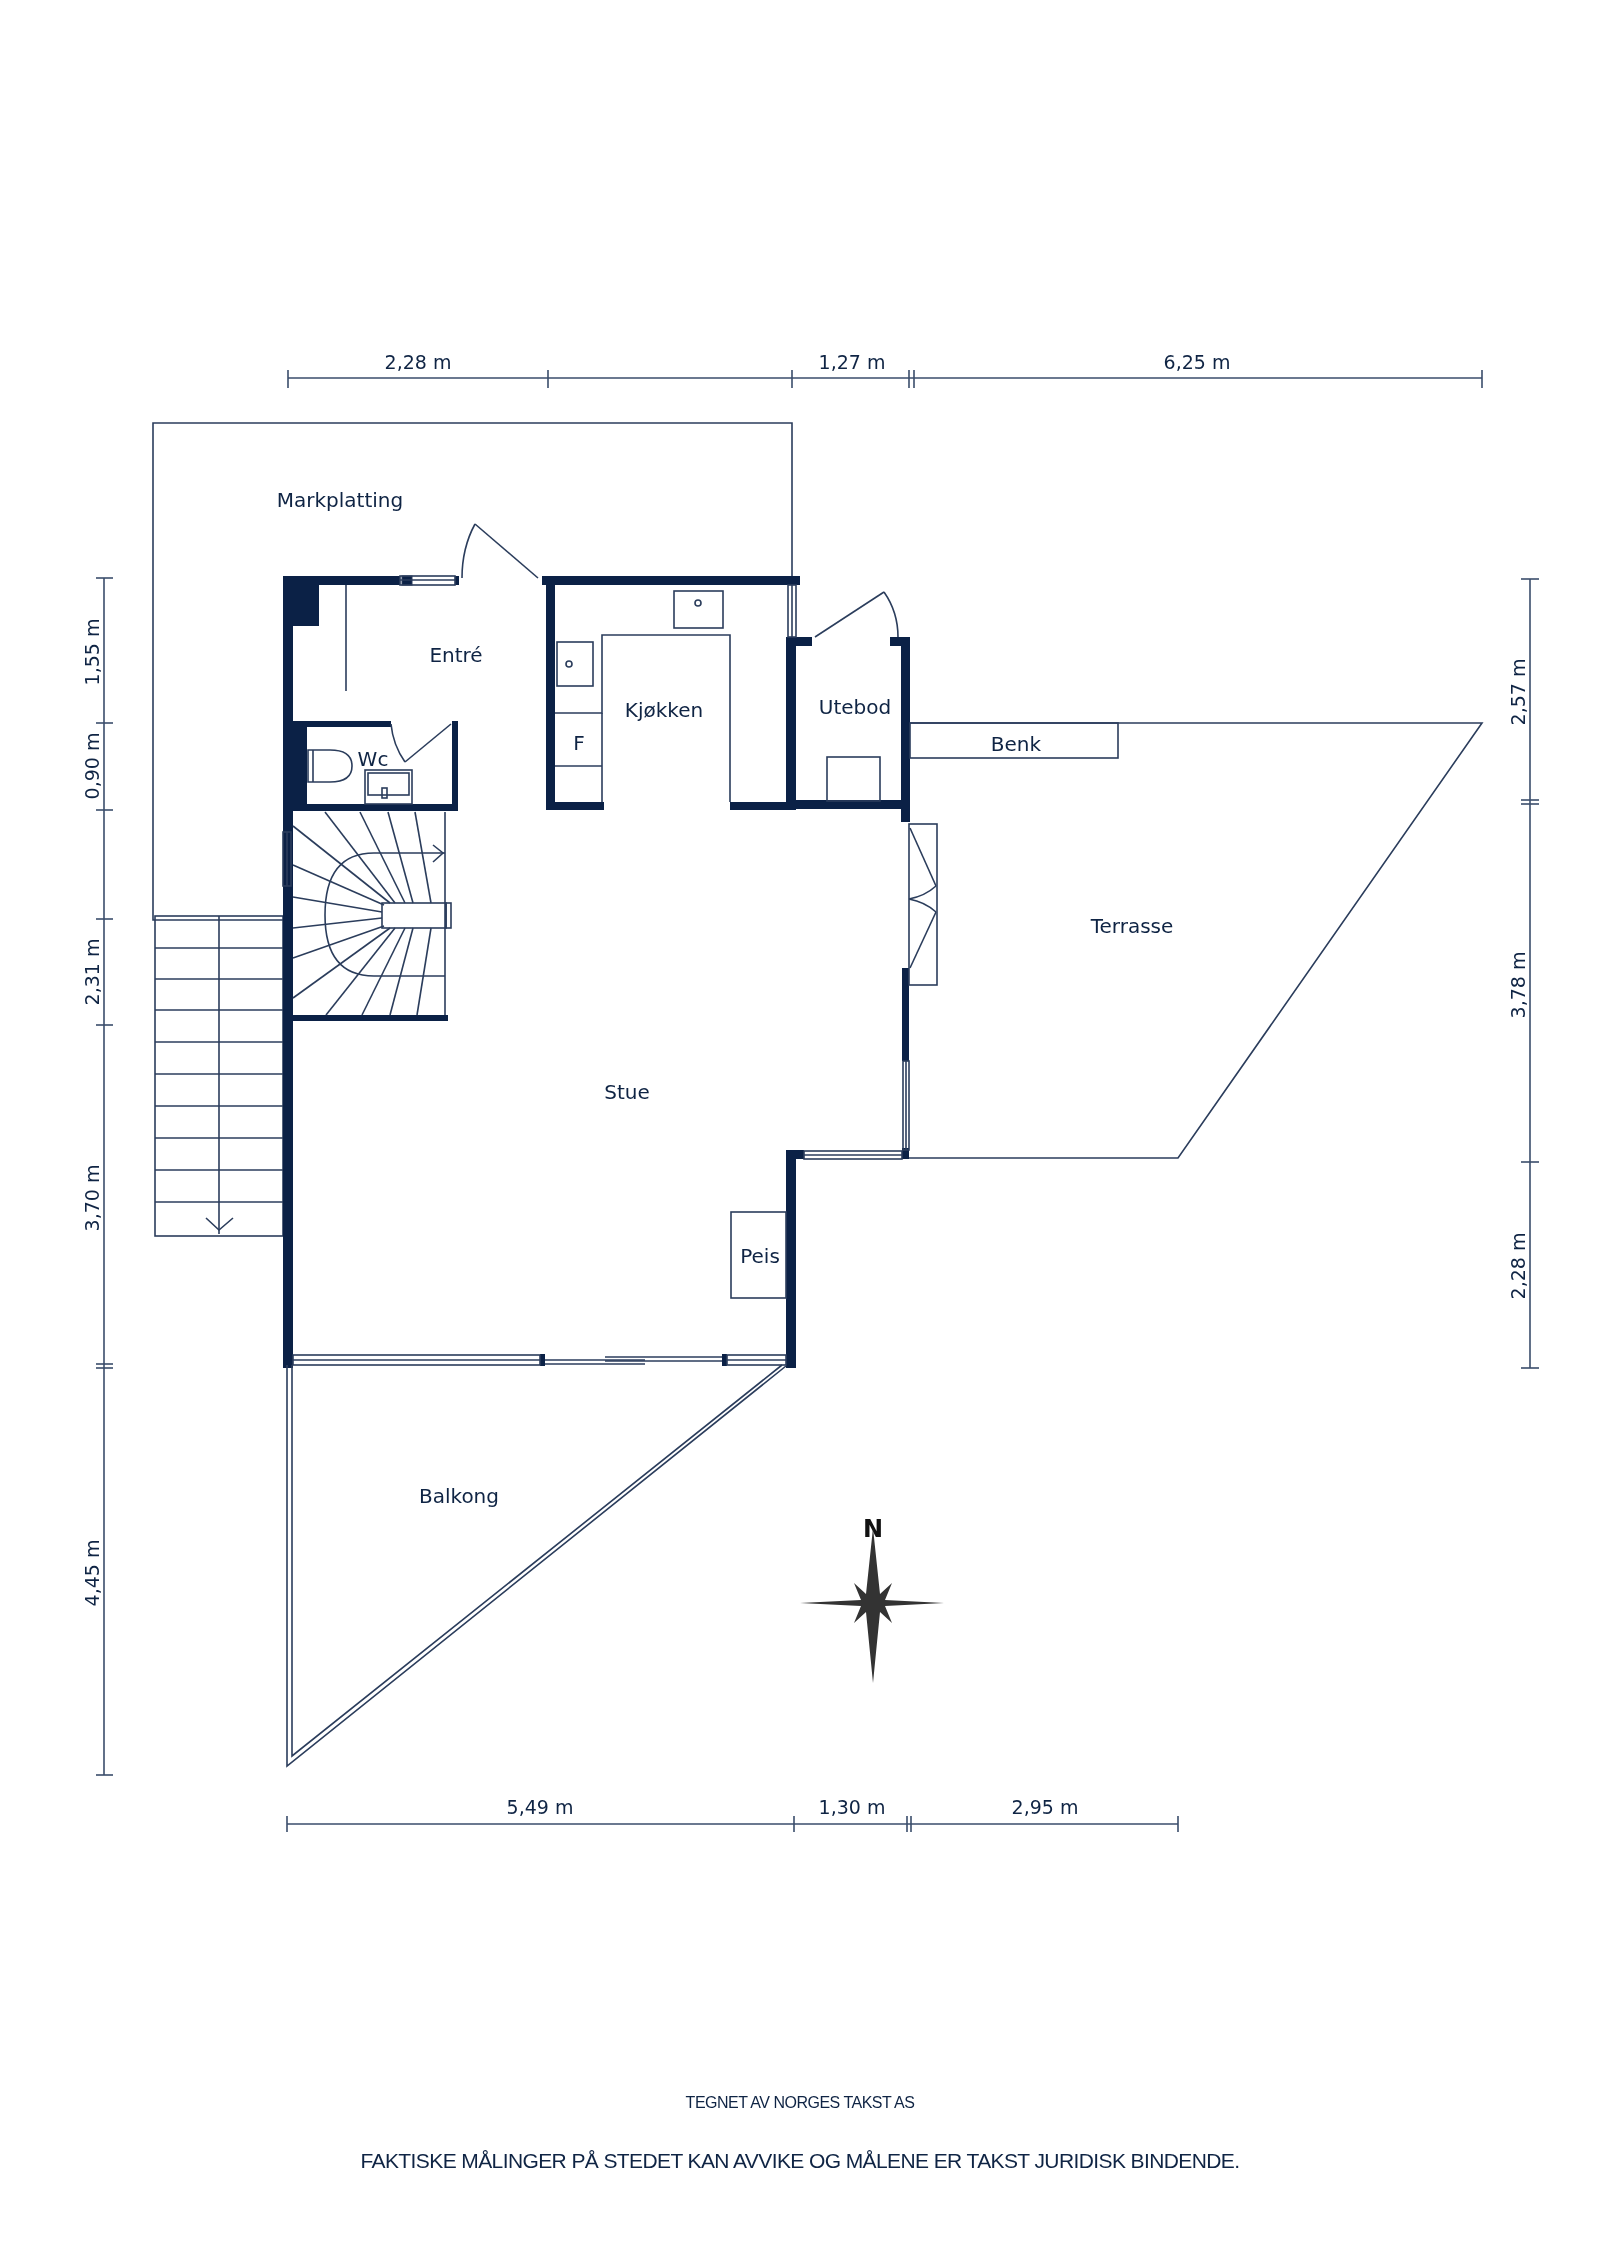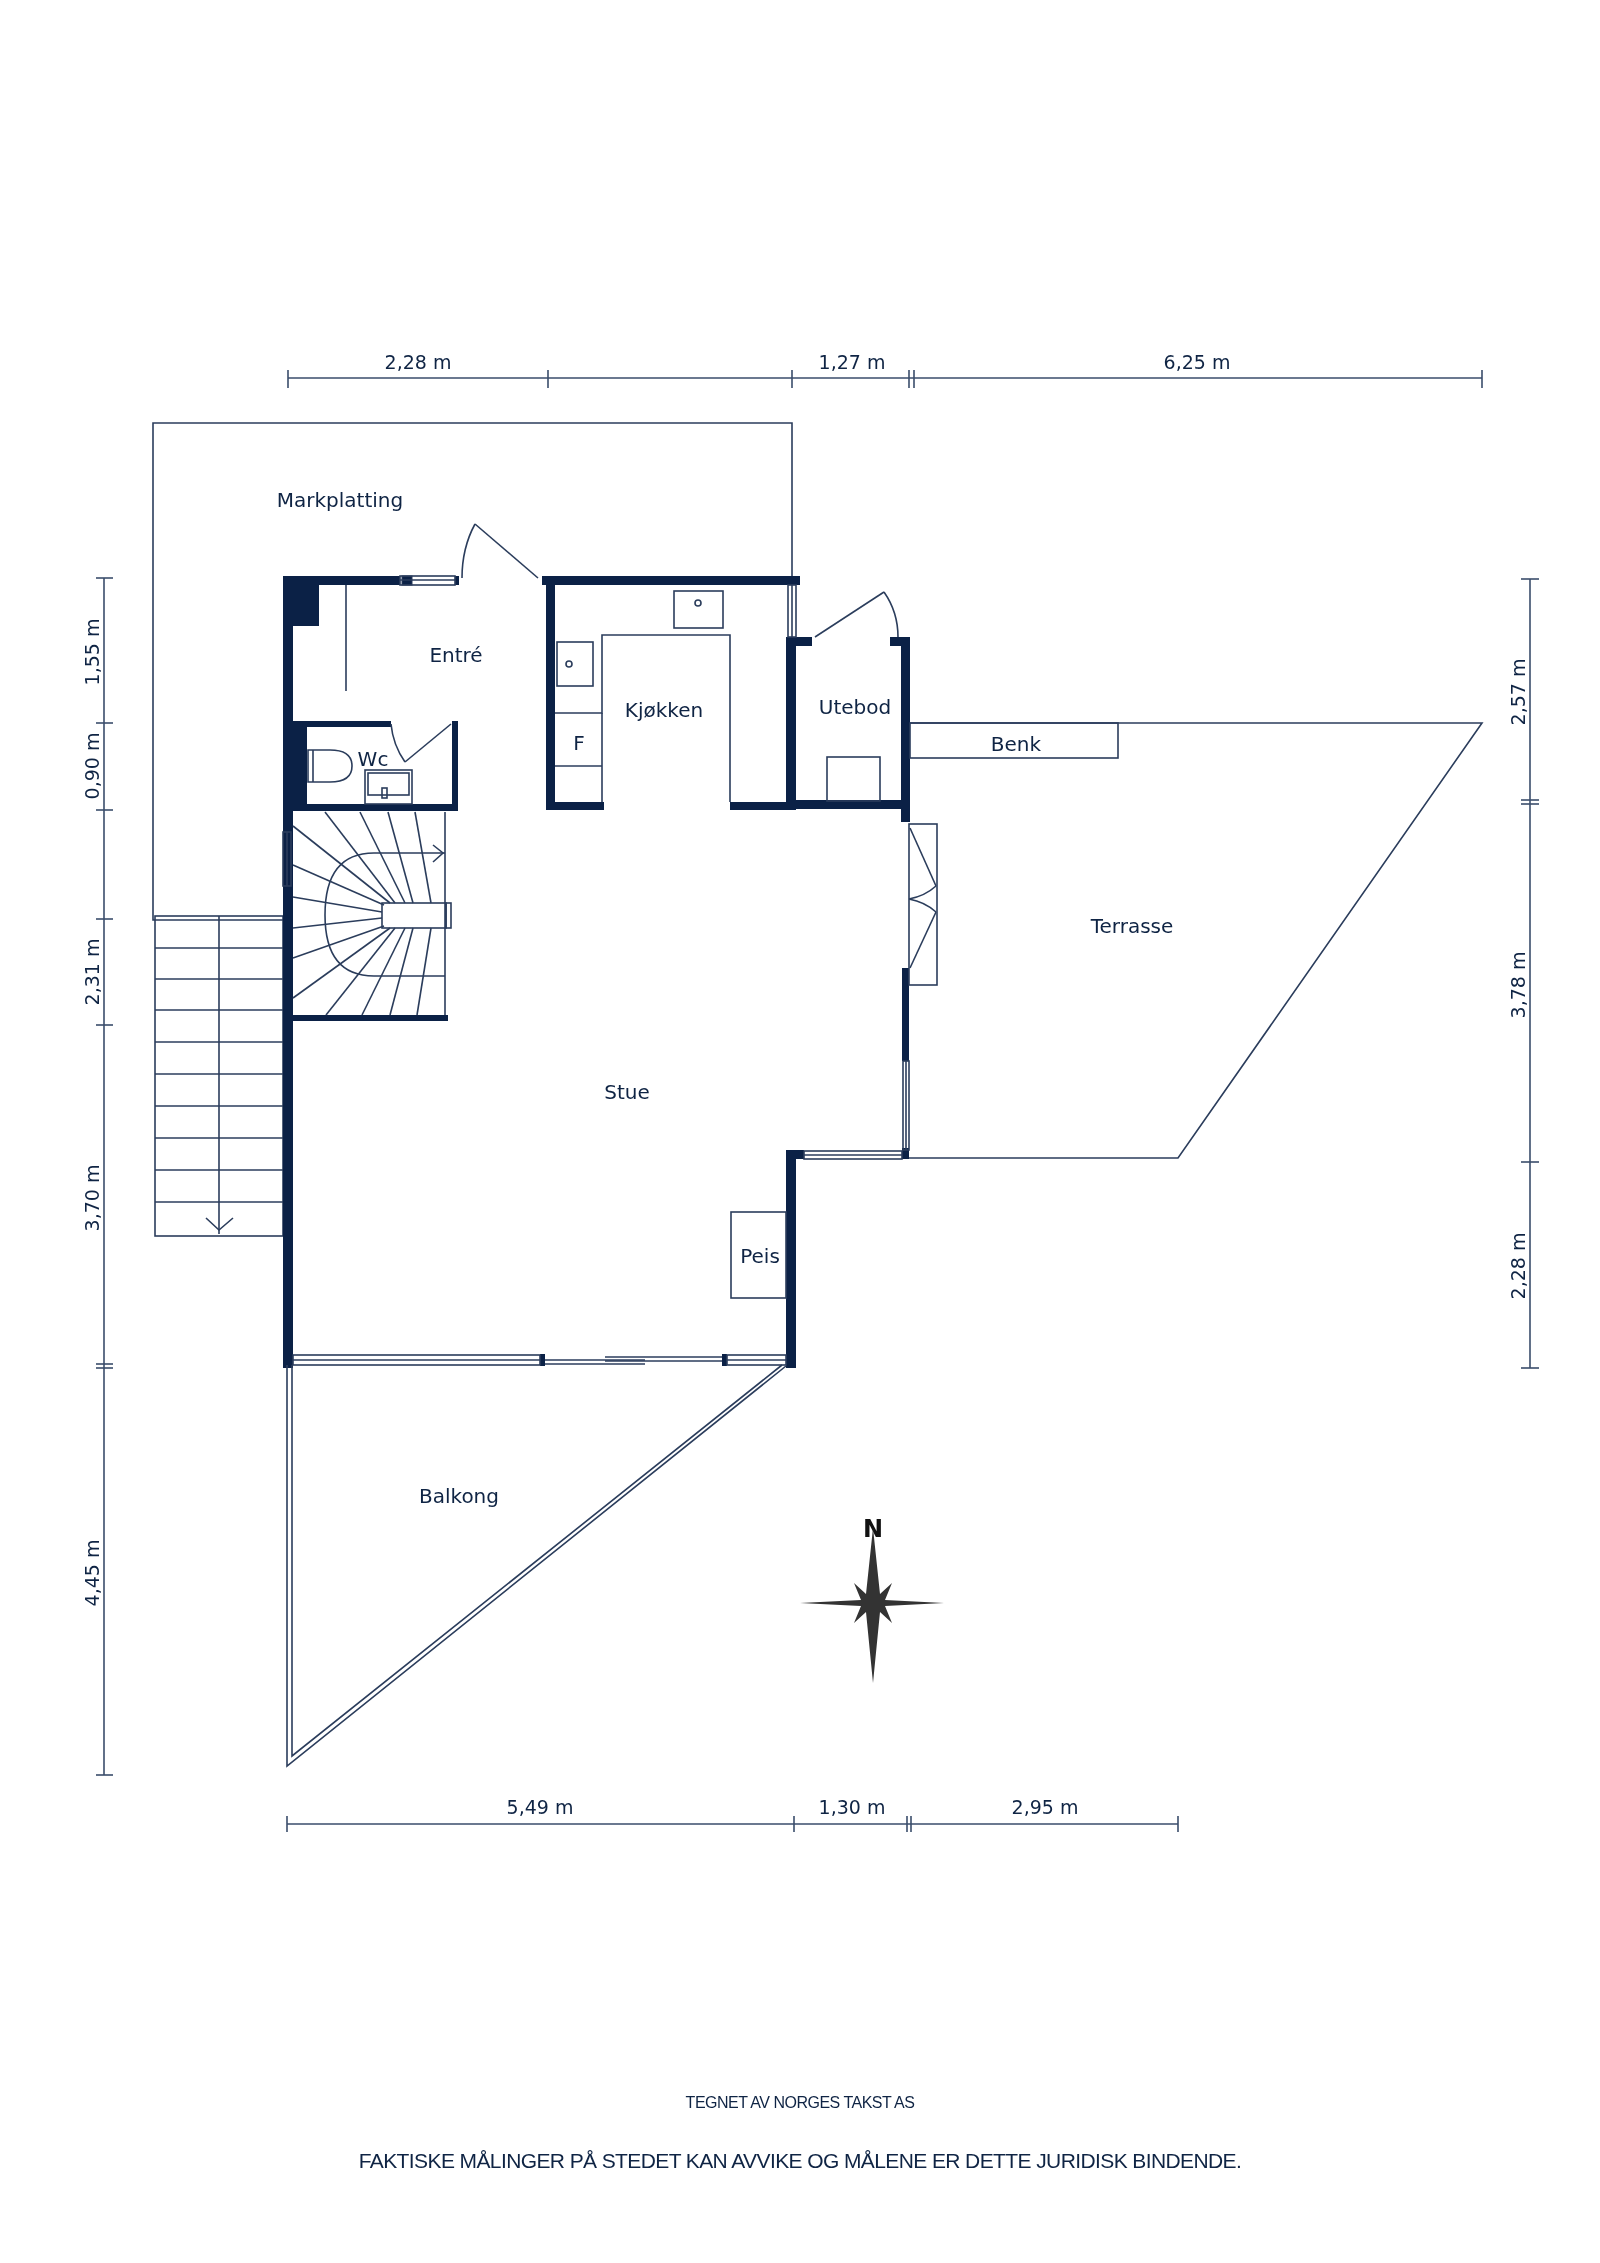--- a/index.html
+++ b/index.html
@@ -245,14 +245,14 @@
   </g>
 
   <g>
     <text x="873" y="1537" text-anchor="middle" font-family="DejaVu Sans, sans-serif" font-weight="bold" font-size="24" fill="#111111">N</text>
     <polygon fill="#333333" points="873,1528 880,1594 892,1583 885,1600 944,1603 885,1606 892,1623 880,1612 873,1683 866,1612 854,1623 861,1606 800,1603 861,1600 854,1583 866,1594"></polygon>
   </g>
 </svg>
 
 <div class="footer footer-credit">TEGNET AV NORGES TAKST AS</div>
 <div class="footer footer-note">
-  <div>FAKTISKE MÅLINGER PÅ STEDET KAN AVVIKE OG MÅLENE ER DETTE JURIDISK BINDENDE.</div>
+  <div>FAKTISKE MÅLINGER PÅ STEDET KAN AVVIKE OG MÅLENE ER TAKST JURIDISK BINDENDE.</div>
 </div>
 
 </body></html>

